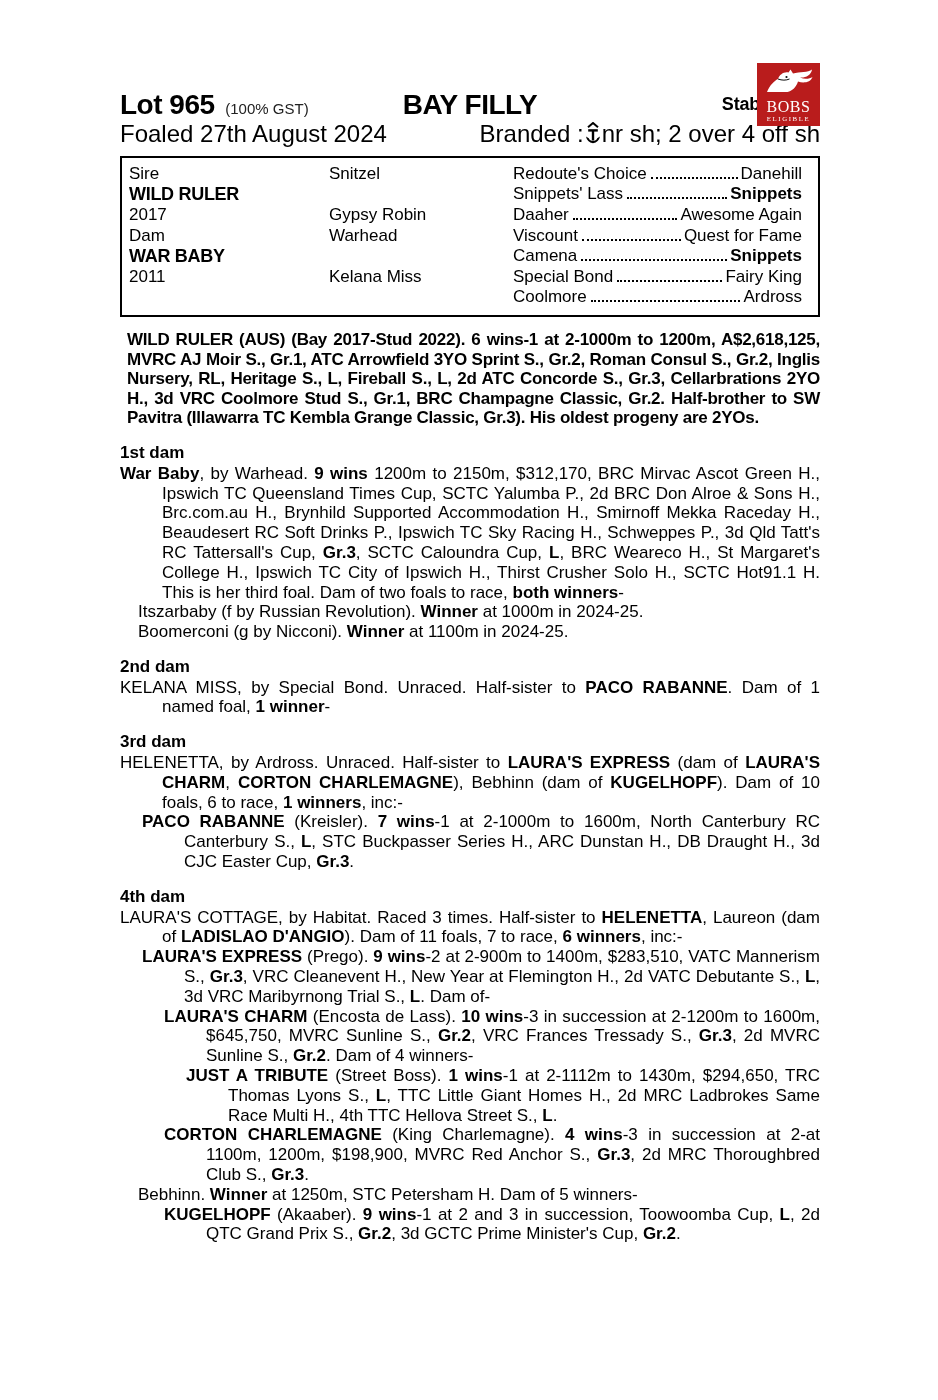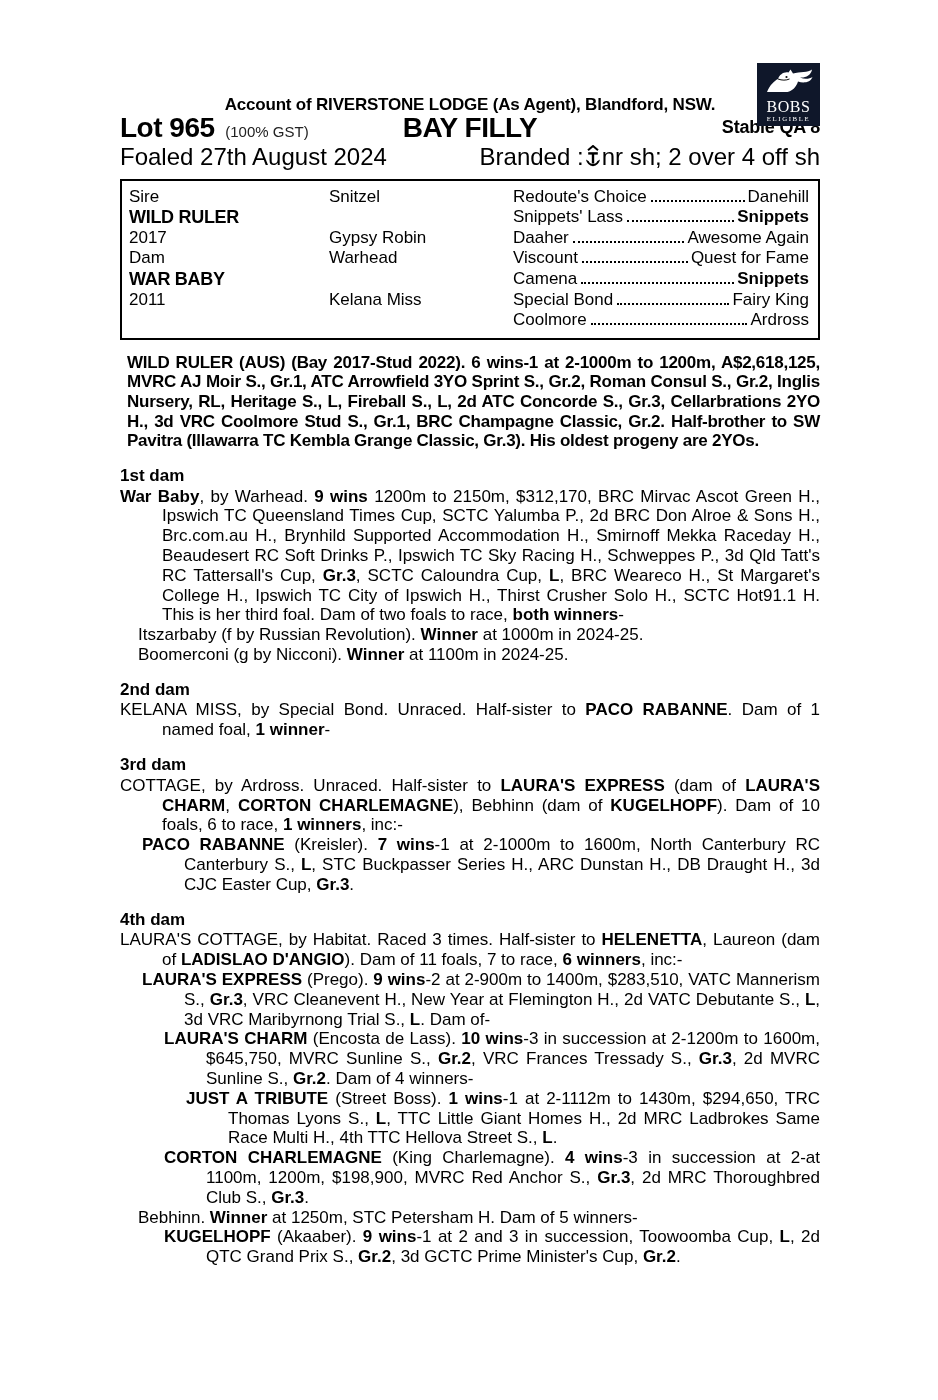--- a/index.html
+++ b/index.html
@@ -36,39 +36,39 @@
     display:flex; justify-content:space-between; align-items:baseline;
     font-size:24px;
     margin-bottom:11px;
   }
   .branded-cell { display:inline-flex; align-items:center; gap:1px; }
   .brand-glyph svg { display:block; margin-top:-2px; }
   
   .bobs-logo {
     position:absolute; top:63px; right:118px;
     width:63px; height:63px;
-    background:#0f172a;
+    background:#b91c1c;
     display:flex; flex-direction:column; align-items:center;
     overflow:hidden;
   }
   .bobs-logo .horse { margin-top:5px; }
   .bobs-name {
     font-family:"Liberation Serif", serif;
     color:#fff; font-size:16px; line-height:15px; font-weight:400;
     letter-spacing:0.5px;
   }
   .bobs-sub {
     font-family:"Liberation Serif", serif;
     color:#fff; font-size:6.8px; line-height:8px; letter-spacing:1.6px;
     margin-top:1px;
   }
   
   .ped-table {
     border:2px solid #000;
-    padding:6px 9px 7px 7px;
+    padding:6px 16px 7px 7px;
     margin-bottom:13px;
   }
   .ped-row { display:flex; line-height:20.6px; }
   .ped-c1 { width:200px; flex:none; }
   .ped-c2 { width:184px; flex:none; }
   .ped-c3 { flex:1; display:flex; align-items:baseline; min-width:0; }
   .ped-anc-l { white-space:nowrap; }
   .ped-anc-r { white-space:nowrap; }
   .leader-dots {
     flex:1;
@@ -107,21 +107,20 @@
       <svg width="48" height="26" viewBox="0 0 48 26">
         <path d="M2 24 C5 17 9 13 13 11 C14.5 6.5 19 3.5 23.5 4.5 L25.5 1.5 L28 5.5 C35 3.5 43 5 47 1.5 C46 7.5 40.5 10 35 9.5 C39.5 11.5 44.5 11 47.5 9 C45.5 14.5 38.5 15.5 33 13.5 C31 19.5 27 23 22.5 24 Z" fill="#fff"></path>
         <circle cx="21.5" cy="9" r="1.1" fill="#0d0d0d"></circle>
         <path d="M13 11 C17 12.5 21 12.5 24.5 11" stroke="#0d0d0d" stroke-width="1" fill="none"></path>
       </svg>
     </span>
     <span class="bobs-name">BOBS</span>
     <span class="bobs-sub">ELIGIBLE</span>
   </div>
 
-  <div class="account-line">Account of RIVERSTONE LODGE (As Agent), Blandford, NSW.</div>
 
   <div class="lot-row">
     <div class="lot-left">
       <span class="lot-label">Lot 965</span>
       <span class="gst-note">(100% GST)</span>
     </div>
     <div class="horse-title">BAY FILLY</div>
     <div class="lot-right">Stable QA 8</div>
   </div>
 
@@ -215,21 +214,21 @@
 
   <div class="section-head">1st dam</div>
   <div class="para l0"><span class="b">War Baby</span><span>, by Warhead. </span><span class="b">9 wins</span><span> 1200m to 2150m, $312,170, BRC Mirvac Ascot Green H., Ipswich TC Queensland Times Cup, SCTC Yalumba P., 2d BRC Don Alroe &amp; Sons H., Brc.com.au H., Brynhild Supported Accommodation H., Smirnoff Mekka Raceday H., Beaudesert RC Soft Drinks P., Ipswich TC Sky Racing H., Schweppes P., 3d Qld Tatt's RC Tattersall's Cup, </span><span class="b">Gr.3</span><span>, SCTC Caloundra Cup, </span><span class="b">L</span><span>, BRC Weareco H., St Margaret's College H., Ipswich TC City of Ipswich H., Thirst Crusher Solo H., SCTC Hot91.1 H. This is her third foal. Dam of two foals to race, </span><span class="b">both winners</span><span>-</span></div>
   <div class="para lf"><span>Itszarbaby (f by Russian Revolution). </span><span class="b">Winner</span><span> at 1000m in 2024-25.</span></div>
   <div class="para lf"><span>Boomerconi (g by Nicconi). </span><span class="b">Winner</span><span> at 1100m in 2024-25.</span></div>
 
   <div class="section-head">2nd dam</div>
   <div class="para l0"><span>KELANA MISS, by Special Bond. Unraced. Half-sister to </span><span class="b">PACO RABANNE</span><span>. Dam of 1 named foal, </span><span class="b">1 winner</span><span>-</span></div>
 
   <div class="section-head">3rd dam</div>
-  <div class="para l0"><span>COTTAGE, by Ardross. Unraced. Half-sister to </span><span class="b">LAURA'S EXPRESS</span><span> (dam of </span><span class="b">LAURA'S CHARM</span><span>, </span><span class="b">CORTON CHARLEMAGNE</span><span>), Bebhinn (dam of </span><span class="b">KUGELHOPF</span><span>). Dam of 10 foals, 6 to race, </span><span class="b">1 winners</span><span>, inc:-</span></div>
+  <div class="para l0"><span>HELENETTA, by Ardross. Unraced. Half-sister to </span><span class="b">LAURA'S EXPRESS</span><span> (dam of </span><span class="b">LAURA'S CHARM</span><span>, </span><span class="b">CORTON CHARLEMAGNE</span><span>), Bebhinn (dam of </span><span class="b">KUGELHOPF</span><span>). Dam of 10 foals, 6 to race, </span><span class="b">1 winners</span><span>, inc:-</span></div>
   <div class="para l1"><span class="b">PACO RABANNE</span><span> (Kreisler). </span><span class="b">7 wins</span><span>-1 at 2-1000m to 1600m, North Canterbury RC Canterbury S., </span><span class="b">L</span><span>, STC Buckpasser Series H., ARC Dunstan H., DB Draught H., 3d CJC Easter Cup, </span><span class="b">Gr.3</span><span>.</span></div>
 
   <div class="section-head">4th dam</div>
   <div class="para l0"><span>LAURA'S COTTAGE, by Habitat. Raced 3 times. Half-sister to </span><span class="b">HELENETTA</span><span>, Laureon (dam of </span><span class="b">LADISLAO D'ANGIO</span><span>). Dam of 11 foals, 7 to race, </span><span class="b">6 winners</span><span>, inc:-</span></div>
   <div class="para l1"><span class="b">LAURA'S EXPRESS</span><span> (Prego). </span><span class="b">9 wins</span><span>-2 at 2-900m to 1400m, $283,510, VATC Mannerism S., </span><span class="b">Gr.3</span><span>, VRC Cleanevent H., New Year at Flemington H., 2d VATC Debutante S., </span><span class="b">L</span><span>, 3d VRC Maribyrnong Trial S., </span><span class="b">L</span><span>. Dam of-</span></div>
   <div class="para l2"><span class="b">LAURA'S CHARM</span><span> (Encosta de Lass). </span><span class="b">10 wins</span><span>-3 in succession at 2-1200m to 1600m, $645,750, MVRC Sunline S., </span><span class="b">Gr.2</span><span>, VRC Frances Tressady S., </span><span class="b">Gr.3</span><span>, 2d MVRC Sunline S., </span><span class="b">Gr.2</span><span>. Dam of 4 winners-</span></div>
   <div class="para l3"><span class="b">JUST A TRIBUTE</span><span> (Street Boss). </span><span class="b">1 wins</span><span>-1 at 2-1112m to 1430m, $294,650, TRC Thomas Lyons S., </span><span class="b">L</span><span>, TTC Little Giant Homes H., 2d MRC Ladbrokes Same Race Multi H., 4th TTC Hellova Street S., </span><span class="b">L</span><span>.</span></div>
   <div class="para l2"><span class="b">CORTON CHARLEMAGNE</span><span> (King Charlemagne). </span><span class="b">4 wins</span><span>-3 in succession at 2-at 1100m, 1200m, $198,900, MVRC Red Anchor S., </span><span class="b">Gr.3</span><span>, 2d MRC Thoroughbred Club S., </span><span class="b">Gr.3</span><span>.</span></div>
   <div class="para lf"><span>Bebhinn. </span><span class="b">Winner</span><span> at 1250m, STC Petersham H. Dam of 5 winners-</span></div>
   <div class="para l2"><span class="b">KUGELHOPF</span><span> (Akaaber). </span><span class="b">9 wins</span><span>-1 at 2 and 3 in succession, Toowoomba Cup, </span><span class="b">L</span><span>, 2d QTC Grand Prix S., </span><span class="b">Gr.2</span><span>, 3d GCTC Prime Minister's Cup, </span><span class="b">Gr.2</span><span>.</span></div>

